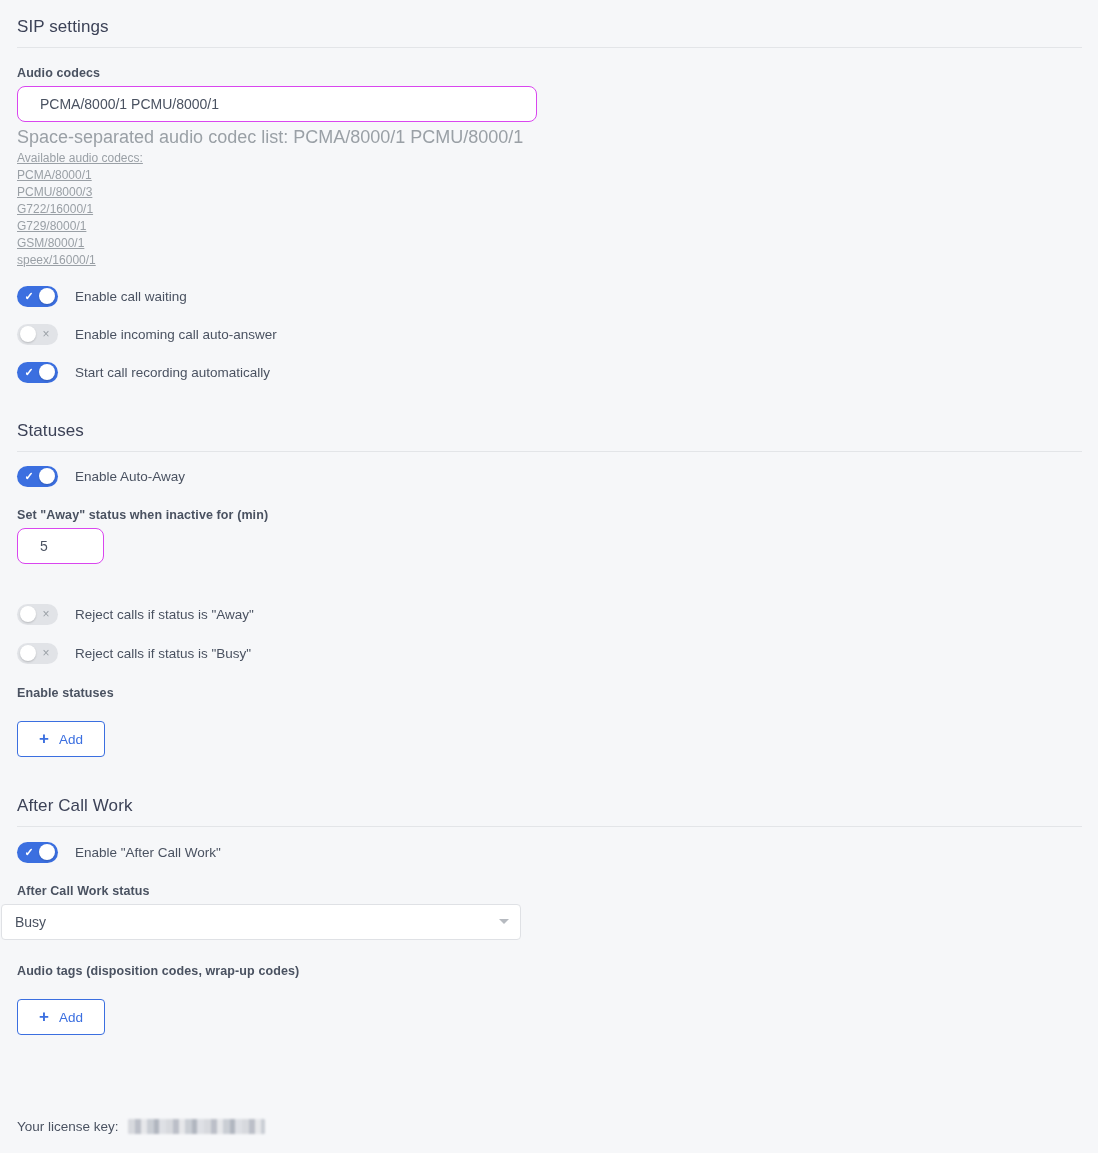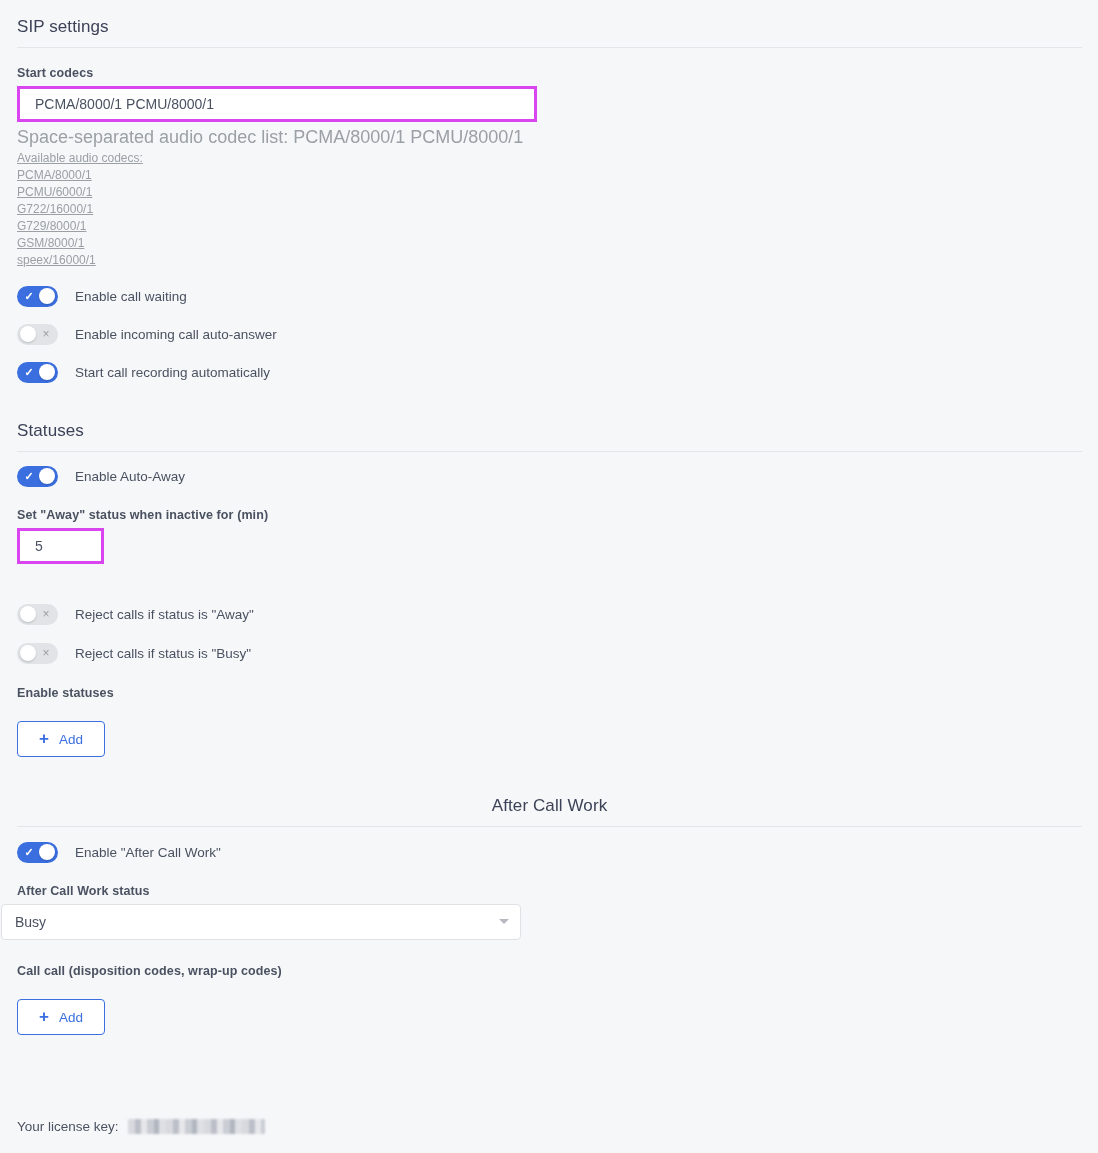--- a/index.html
+++ b/index.html
@@ -42,27 +42,27 @@
     font-size: 12.5px;
     font-weight: bold;
     color: #4a5261;
     letter-spacing: 0.1px;
   }
 
   
   .text-input {
     display: block;
     background: #ffffff;
-    border: 3px solid #d946ef;
-    border-radius: 0;
+    border: 1px solid #d946ef;
+    border-radius: 8px;
     height: 36px;
     font-family: "Liberation Sans", sans-serif;
     font-size: 14px;
     color: #4a5261;
-    padding: 0 15px;
+    padding: 0 22px;
     outline: none;
   }
   .text-input.codec { width: 520px; }
   .text-input.minutes { width: 87px; }
 
   
   .helper {
     font-size: 18px;
     color: #9aa0a6;
     line-height: 17px;
@@ -203,35 +203,35 @@
 <body>
 
 <div class="page">
 
   <div class="abs" style="left:17px; top:0;">
     <div class="section-head">SIP settings</div>
     <div class="divider"></div>
   </div>
 
   <div class="abs" style="left:17px; top:63px;">
-    <span class="field-label">Start codecs</span>
+    <span class="field-label">Audio codecs</span>
   </div>
 
   <div class="abs" style="left:17px; top:86px;">
     <input class="text-input codec" type="text" value="PCMA/8000/1 PCMU/8000/1" style="">
   </div>
 
   <div class="abs" style="left:17px; top:129px;">
     <div class="helper">Space-separated audio codec list: PCMA/8000/1 PCMU/8000/1</div>
   </div>
 
   <div class="abs" style="left:17px; top:150px;">
     <div class="codec-list">Available audio codecs:</div>
     <div class="codec-list">PCMA/8000/1</div>
-    <div class="codec-list">PCMU/6000/1</div>
+    <div class="codec-list">PCMU/8000/3</div>
     <div class="codec-list">G722/16000/1</div>
     <div class="codec-list">G729/8000/1</div>
     <div class="codec-list">GSM/8000/1</div>
     <div class="codec-list">speex/16000/1</div>
   </div>
 
   <div class="abs toggle-row" style="left:17px; top:285px;">
     <span class="toggle on">
       <span class="glyph">✓</span>
       <span class="knob"></span>
@@ -294,21 +294,21 @@
 
   <div class="abs" style="left:17px; top:683px;">
     <span class="field-label">Enable statuses</span>
   </div>
 
   <button class="abs add-btn" style="left:17px; top:721px;">
     <span class="plus">+</span>
     <span>Add</span>
   </button>
 
-  <div class="abs" style="left:17px; top:779px;text-align:center;">
+  <div class="abs" style="left:17px; top:779px;">
     <div class="section-head">After Call Work</div>
     <div class="divider"></div>
   </div>
 
   <div class="abs toggle-row" style="left:17px; top:841px;">
     <span class="toggle on">
       <span class="glyph">✓</span>
       <span class="knob"></span>
     </span>
     <span class="toggle-label">Enable "After Call Work"</span>
@@ -319,21 +319,21 @@
   </div>
 
   <div class="abs select-wrap" style="left:1px; top:904px;">
     <div class="select-box">
       <span>Busy</span>
     </div>
     <span class="caret"></span>
   </div>
 
   <div class="abs" style="left:17px; top:961px;">
-    <span class="field-label">Call call (disposition codes, wrap-up codes)</span>
+    <span class="field-label">Audio tags (disposition codes, wrap-up codes)</span>
   </div>
 
   <button class="abs add-btn" style="left:17px; top:999px;">
     <span class="plus">+</span>
     <span>Add</span>
   </button>
 
 
   <div class="abs license-row" style="left:17px; top:1119px;">
     <span>Your license key:</span>

